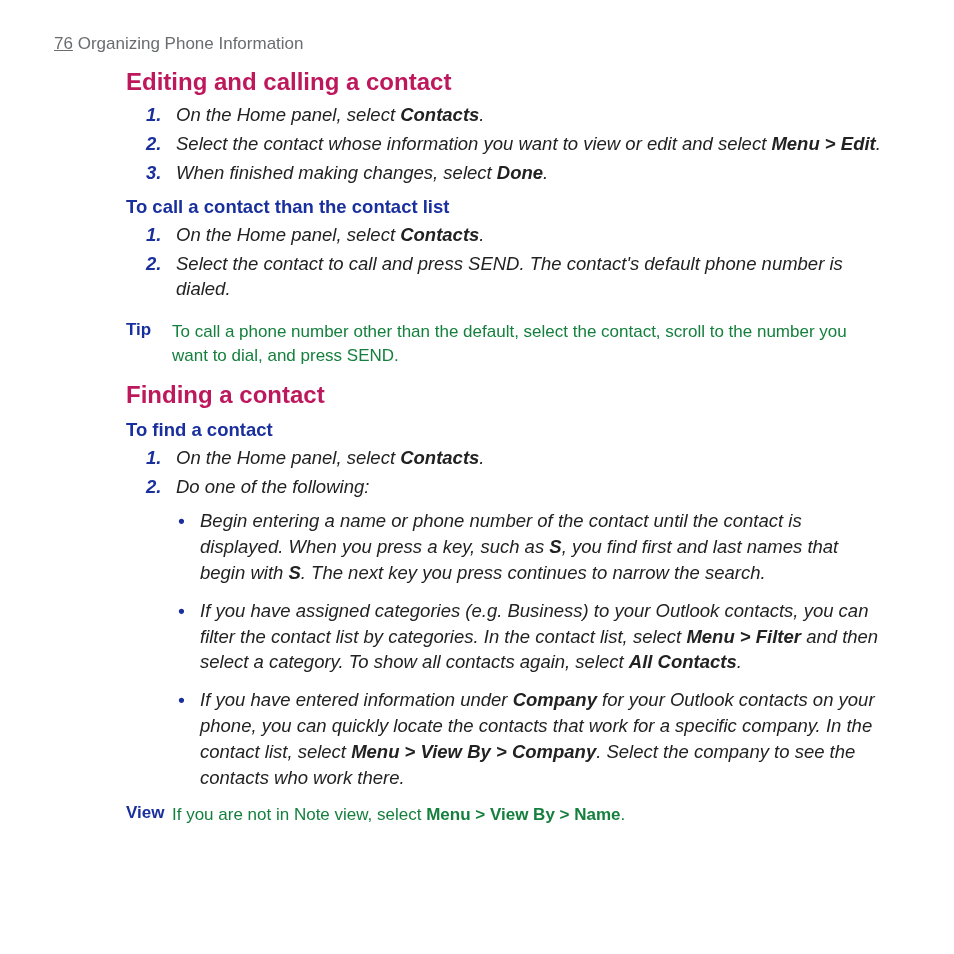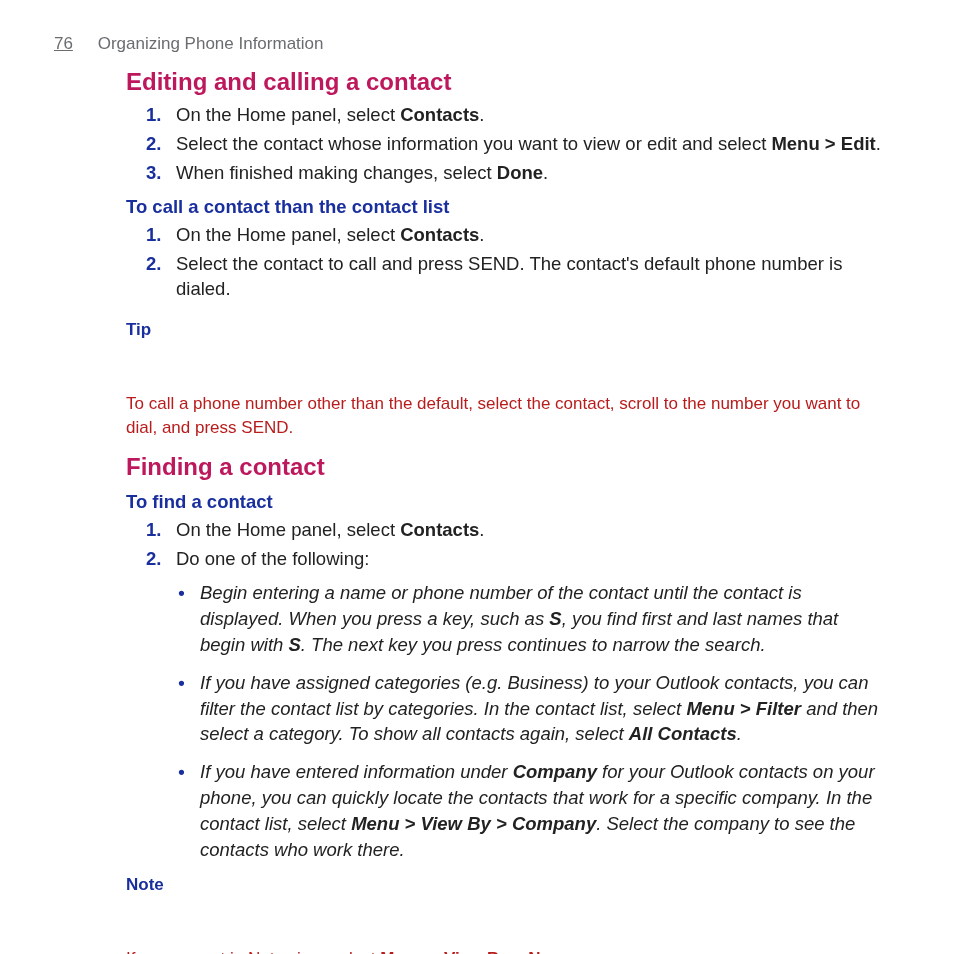--- a/index.html
+++ b/index.html
@@ -13,21 +13,21 @@
     overflow: hidden;
   }
   .page {
     padding: 34px 60px 40px 54px;
   }
   .running-head {
     font-size: 17px;
     color: #6a6d70;
     margin-bottom: 14px;
   }
-  .running-head .pg { margin-right: 20px; text-decoration: underline; }
+  .running-head .pg { margin-right: 0; text-decoration: underline; }
   .content {
     margin-left: 72px;
     margin-right: 10px;
   }
   h2.section {
     color: #be185d;
     font-size: 24px;
     font-weight: 700;
     margin: 0 0 6px 0;
   }
@@ -35,20 +35,21 @@
     color: #1a2f9e;
     font-size: 18.5px;
     font-weight: 700;
     margin: 10px 0 4px 0;
   }
   ol.steps {
     margin: 0 0 6px 0;
     padding-left: 46px;
     counter-reset: step;
     list-style: none;
+    font-style: italic;
   }
   ol.steps > li {
     counter-increment: step;
     position: relative;
     font-size: 18.5px;
     line-height: 1.40;
     margin: 0 0 3px 0;
     padding-left: 4px;
   }
   ol.steps > li::before {
@@ -73,33 +74,31 @@
   ul.bullets > li::before {
     content: "•";
     position: absolute;
     left: -22px;
     top: 0;
     color: #1a2f9e;
     font-weight: 700;
   }
   .note-row {
     display: flex;
-    gap: 26px;
     margin: 18px 0 14px 0;
     align-items: flex-start;
-    flex-direction: column;
   }
   .note-label {
     color: #1a2f9e;
     font-weight: 700;
     font-size: 17px;
     flex: 0 0 46px;
   }
   .note-body {
-    color: #b91c1c;
+    color: #15803d;
     font-size: 17px;
     line-height: 1.38;
     flex: 1;
   }
   b { font-weight: 700; }
 </style>
 </head>
 <body>
 
 <div class="page">
@@ -138,18 +137,18 @@
       <li><span>Do one of the following:</span></li>
     </ol>
 
     <ul class="bullets">
       <li><span>Begin entering a name or phone number of the contact until the contact is displayed. When you press a key, such as </span><b>S</b><span>, you find first and last names that begin with </span><b>S</b><span>. The next key you press continues to narrow the search.</span></li>
       <li><span>If you have assigned categories (e.g. Business) to your Outlook contacts, you can filter the contact list by categories. In the contact list, select </span><b>Menu &gt; Filter</b><span> and then select a category. To show all contacts again, select </span><b>All Contacts</b><span>.</span></li>
       <li><span>If you have entered information under </span><b>Company</b><span> for your Outlook contacts on your phone, you can quickly locate the contacts that work for a specific company. In the contact list, select </span><b>Menu &gt; View By &gt; Company</b><span>. Select the company to see the contacts who work there.</span></li>
     </ul>
 
     <div class="note-row" style="margin-top:10px">
-      <div class="note-label">Note</div>
+      <div class="note-label">View</div>
       <div class="note-body"><span>If you are not in Note view, select </span><b>Menu &gt; View By &gt; Name</b><span>.</span></div>
     </div>
 
   </div>
 </div>
 
 </body></html>

